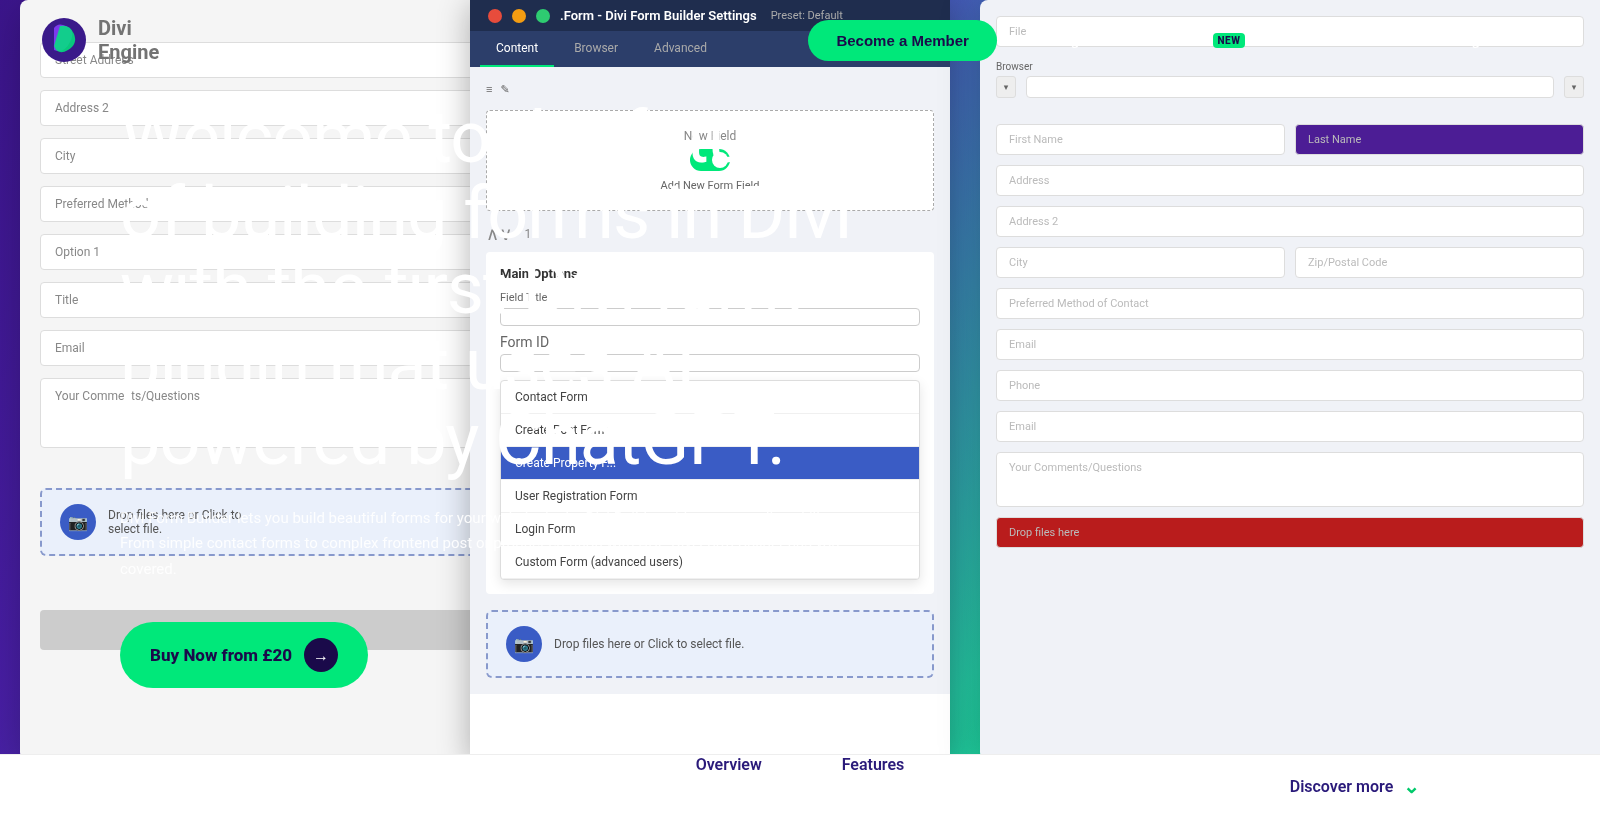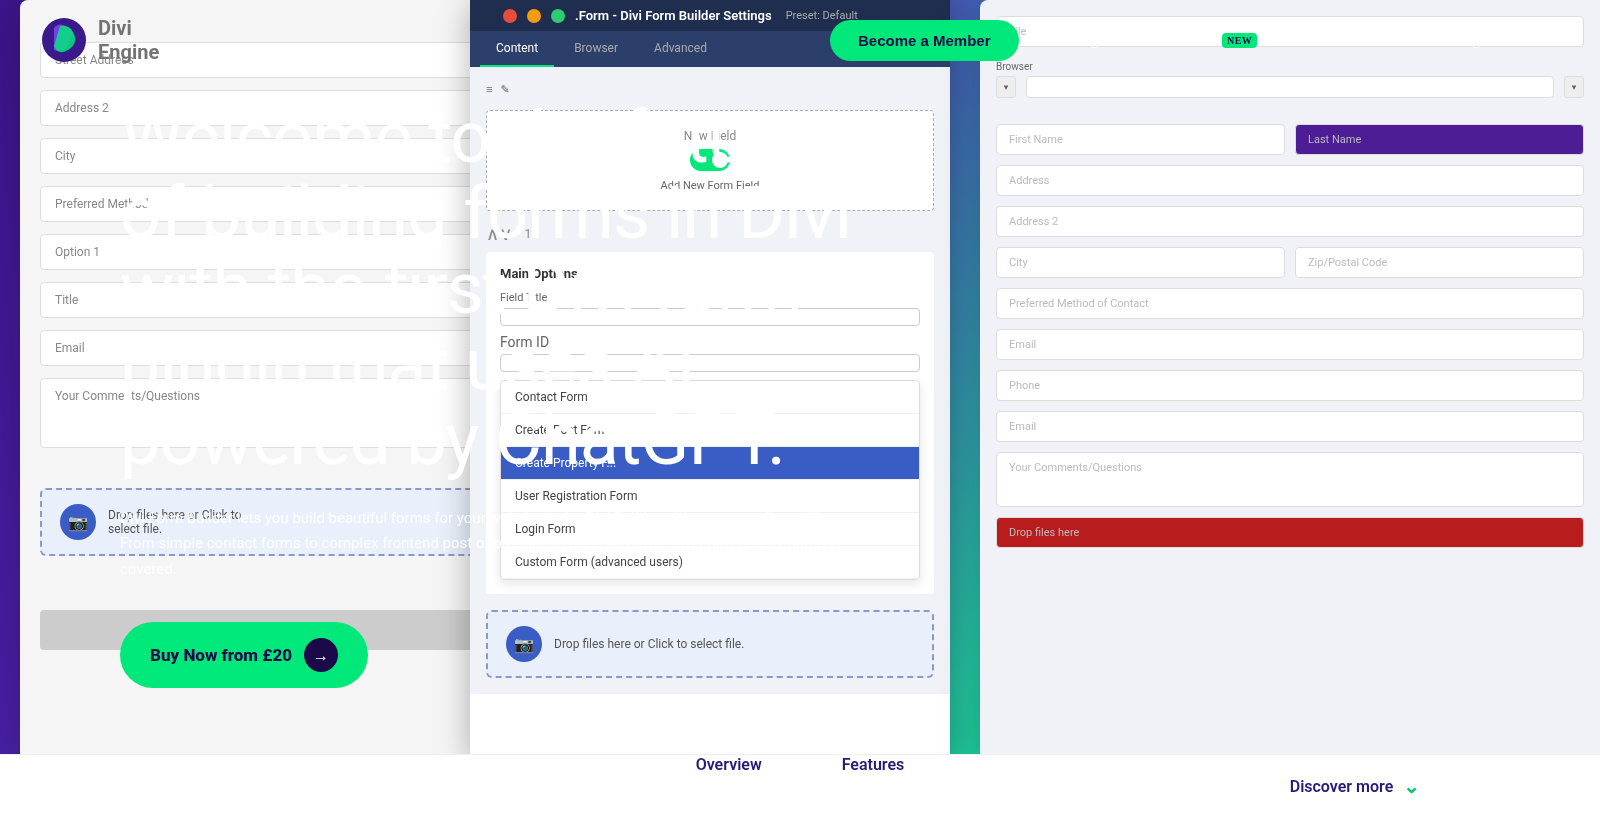--- a/index.html
+++ b/index.html
@@ -46,21 +46,20 @@
       border-radius: 40px;
       padding: 12px 28px;
       cursor: pointer;
     }
     .nav-link {
       color: #fff;
       font-size: 15px;
       font-weight: 500;
       text-decoration: none;
       cursor: pointer;
-      font-family: Liberation Serif, serif;
     }
     .nav-link-new {
       display: flex;
       align-items: center;
       gap: 6px;
     }
     .new-badge {
       background: #00e87a;
       color: #1a0a4a;
       font-size: 10px;
@@ -152,21 +151,21 @@
       left: 470px;
       top: 0px;
       width: 480px;
       height: 760px;
       background: #fff;
       border-radius: 0;
       box-shadow: 0 4px 30px rgba(0,0,0,0.3);
     }
     .panel-center-header {
       background: #1f2d4e;
-      padding: 8px 33px;
+      padding: 8px 18px;
       display: flex;
       align-items: center;
       gap: 10px;
       font-size: 12px;
       color: #ccc;
     }
     .panel-header-title {
       color: #fff;
       font-size: 13px;
       font-weight: 600;

